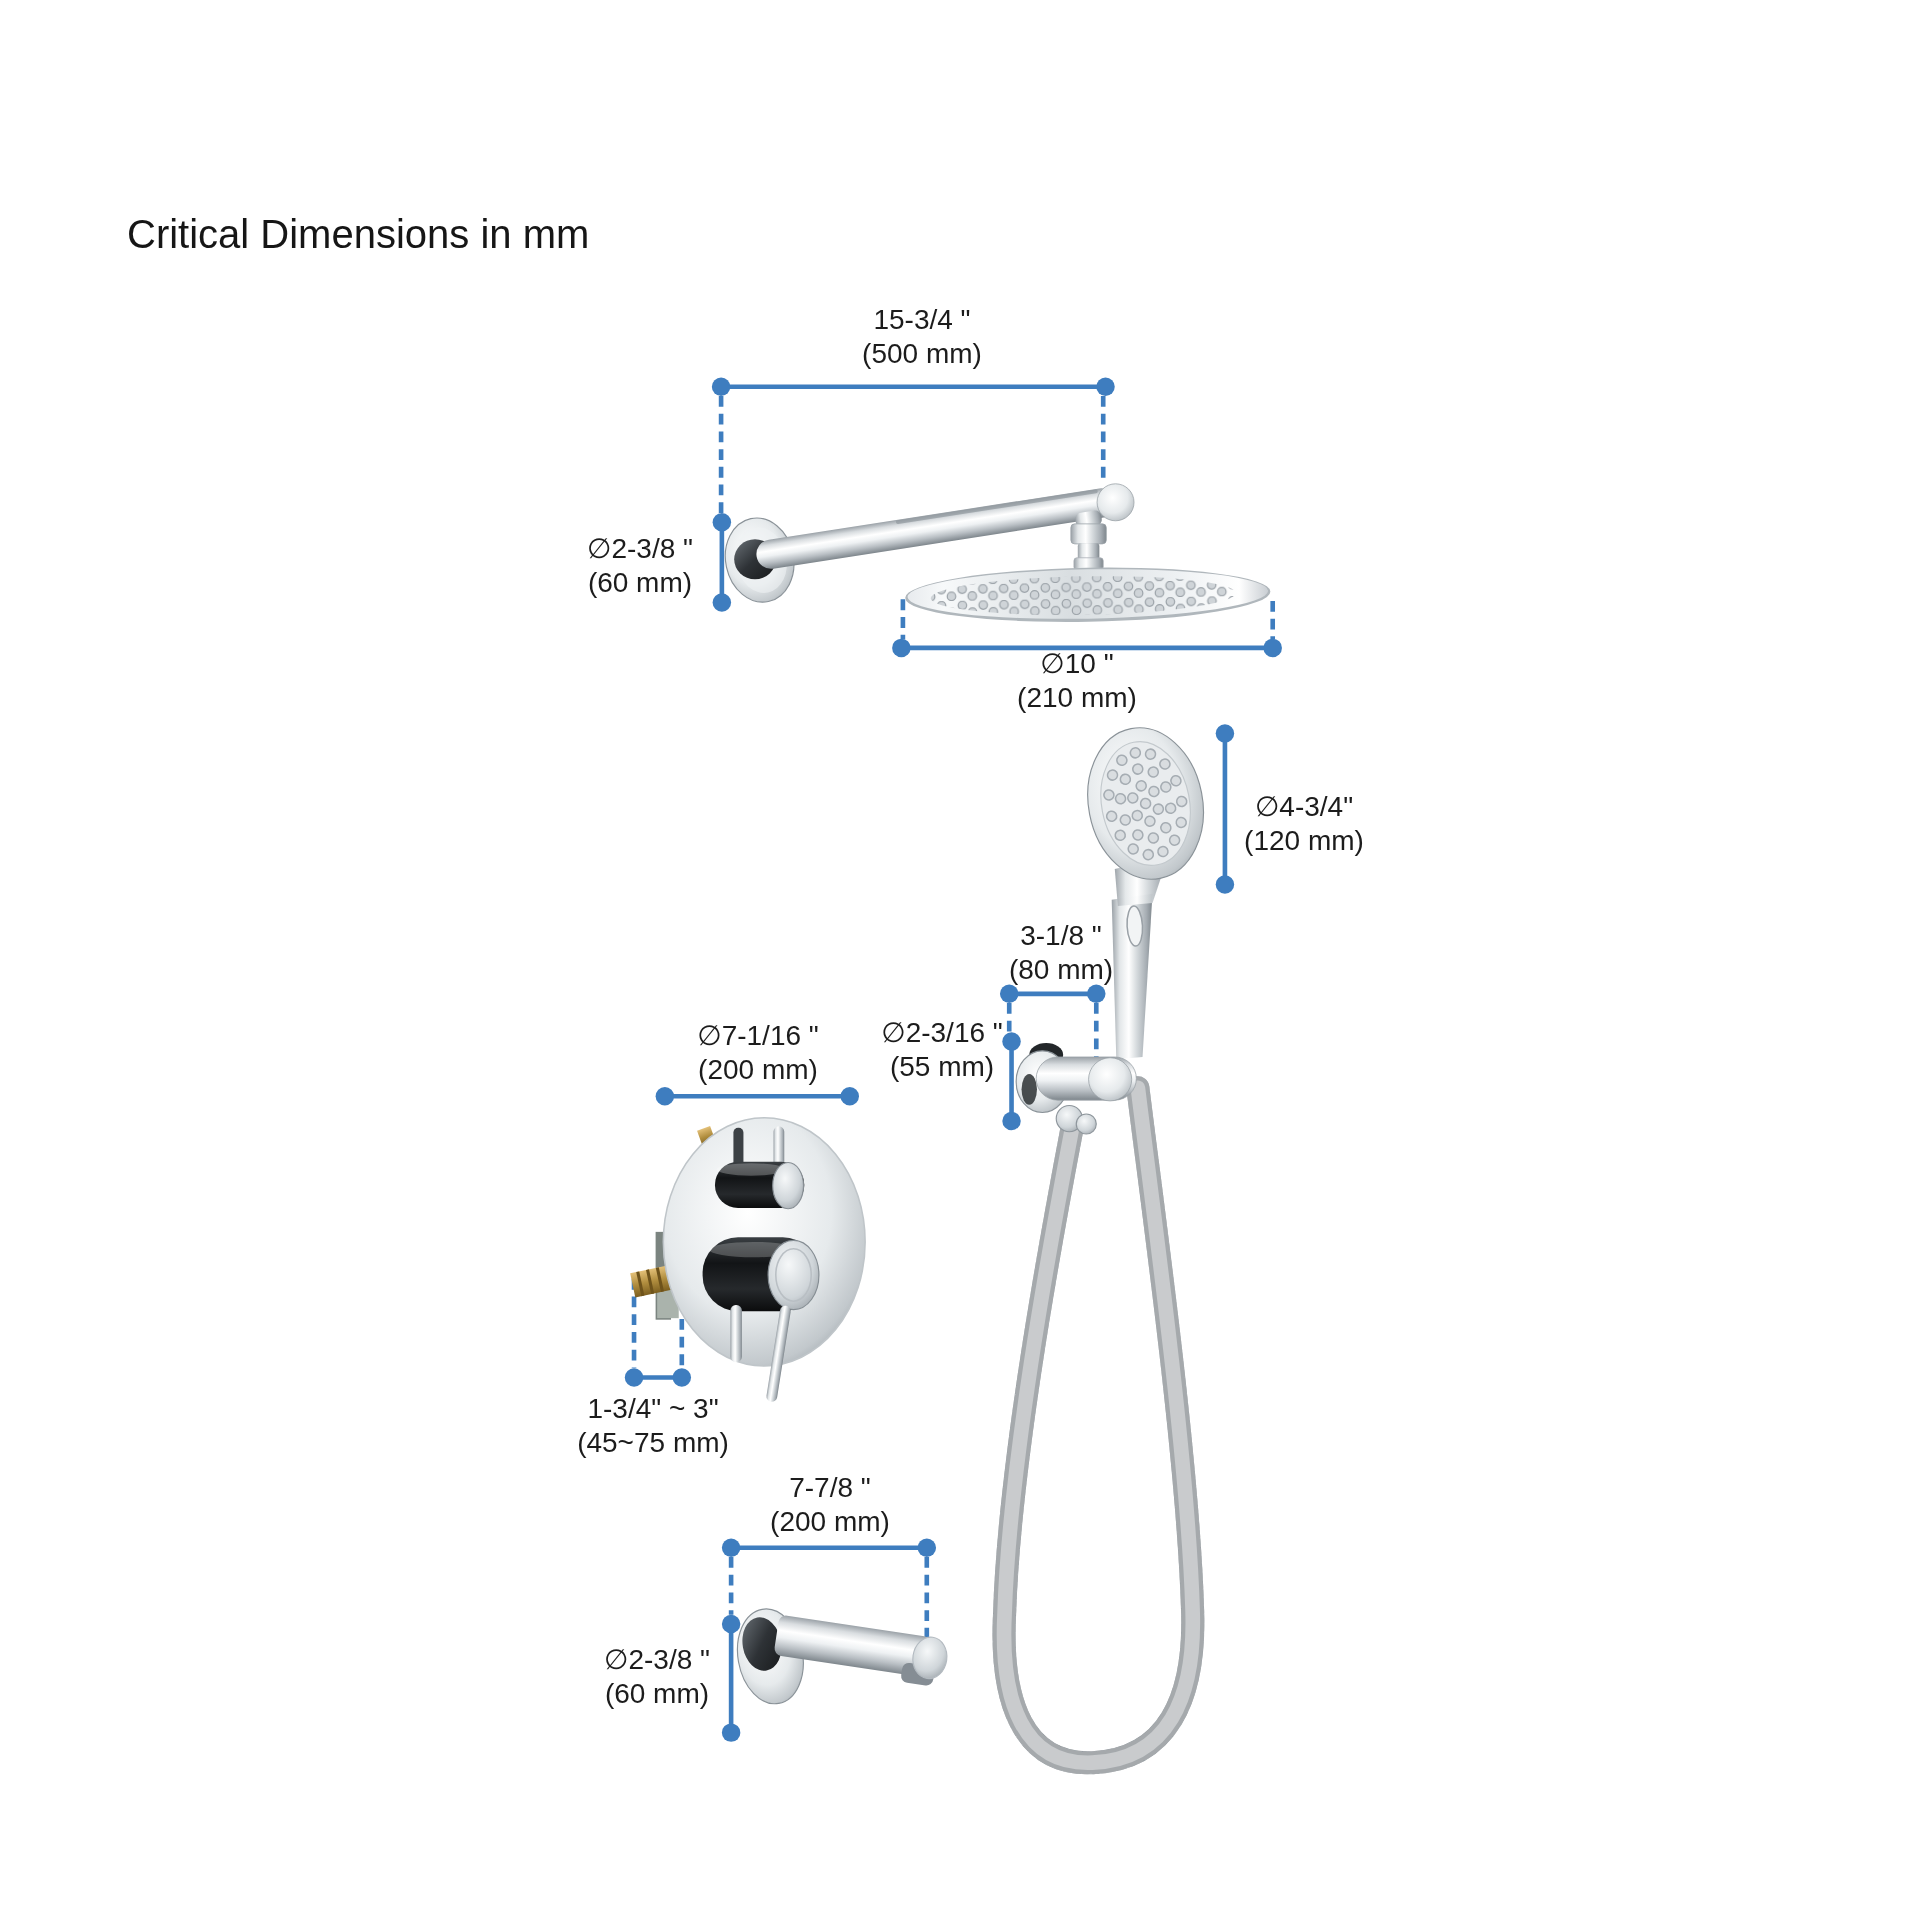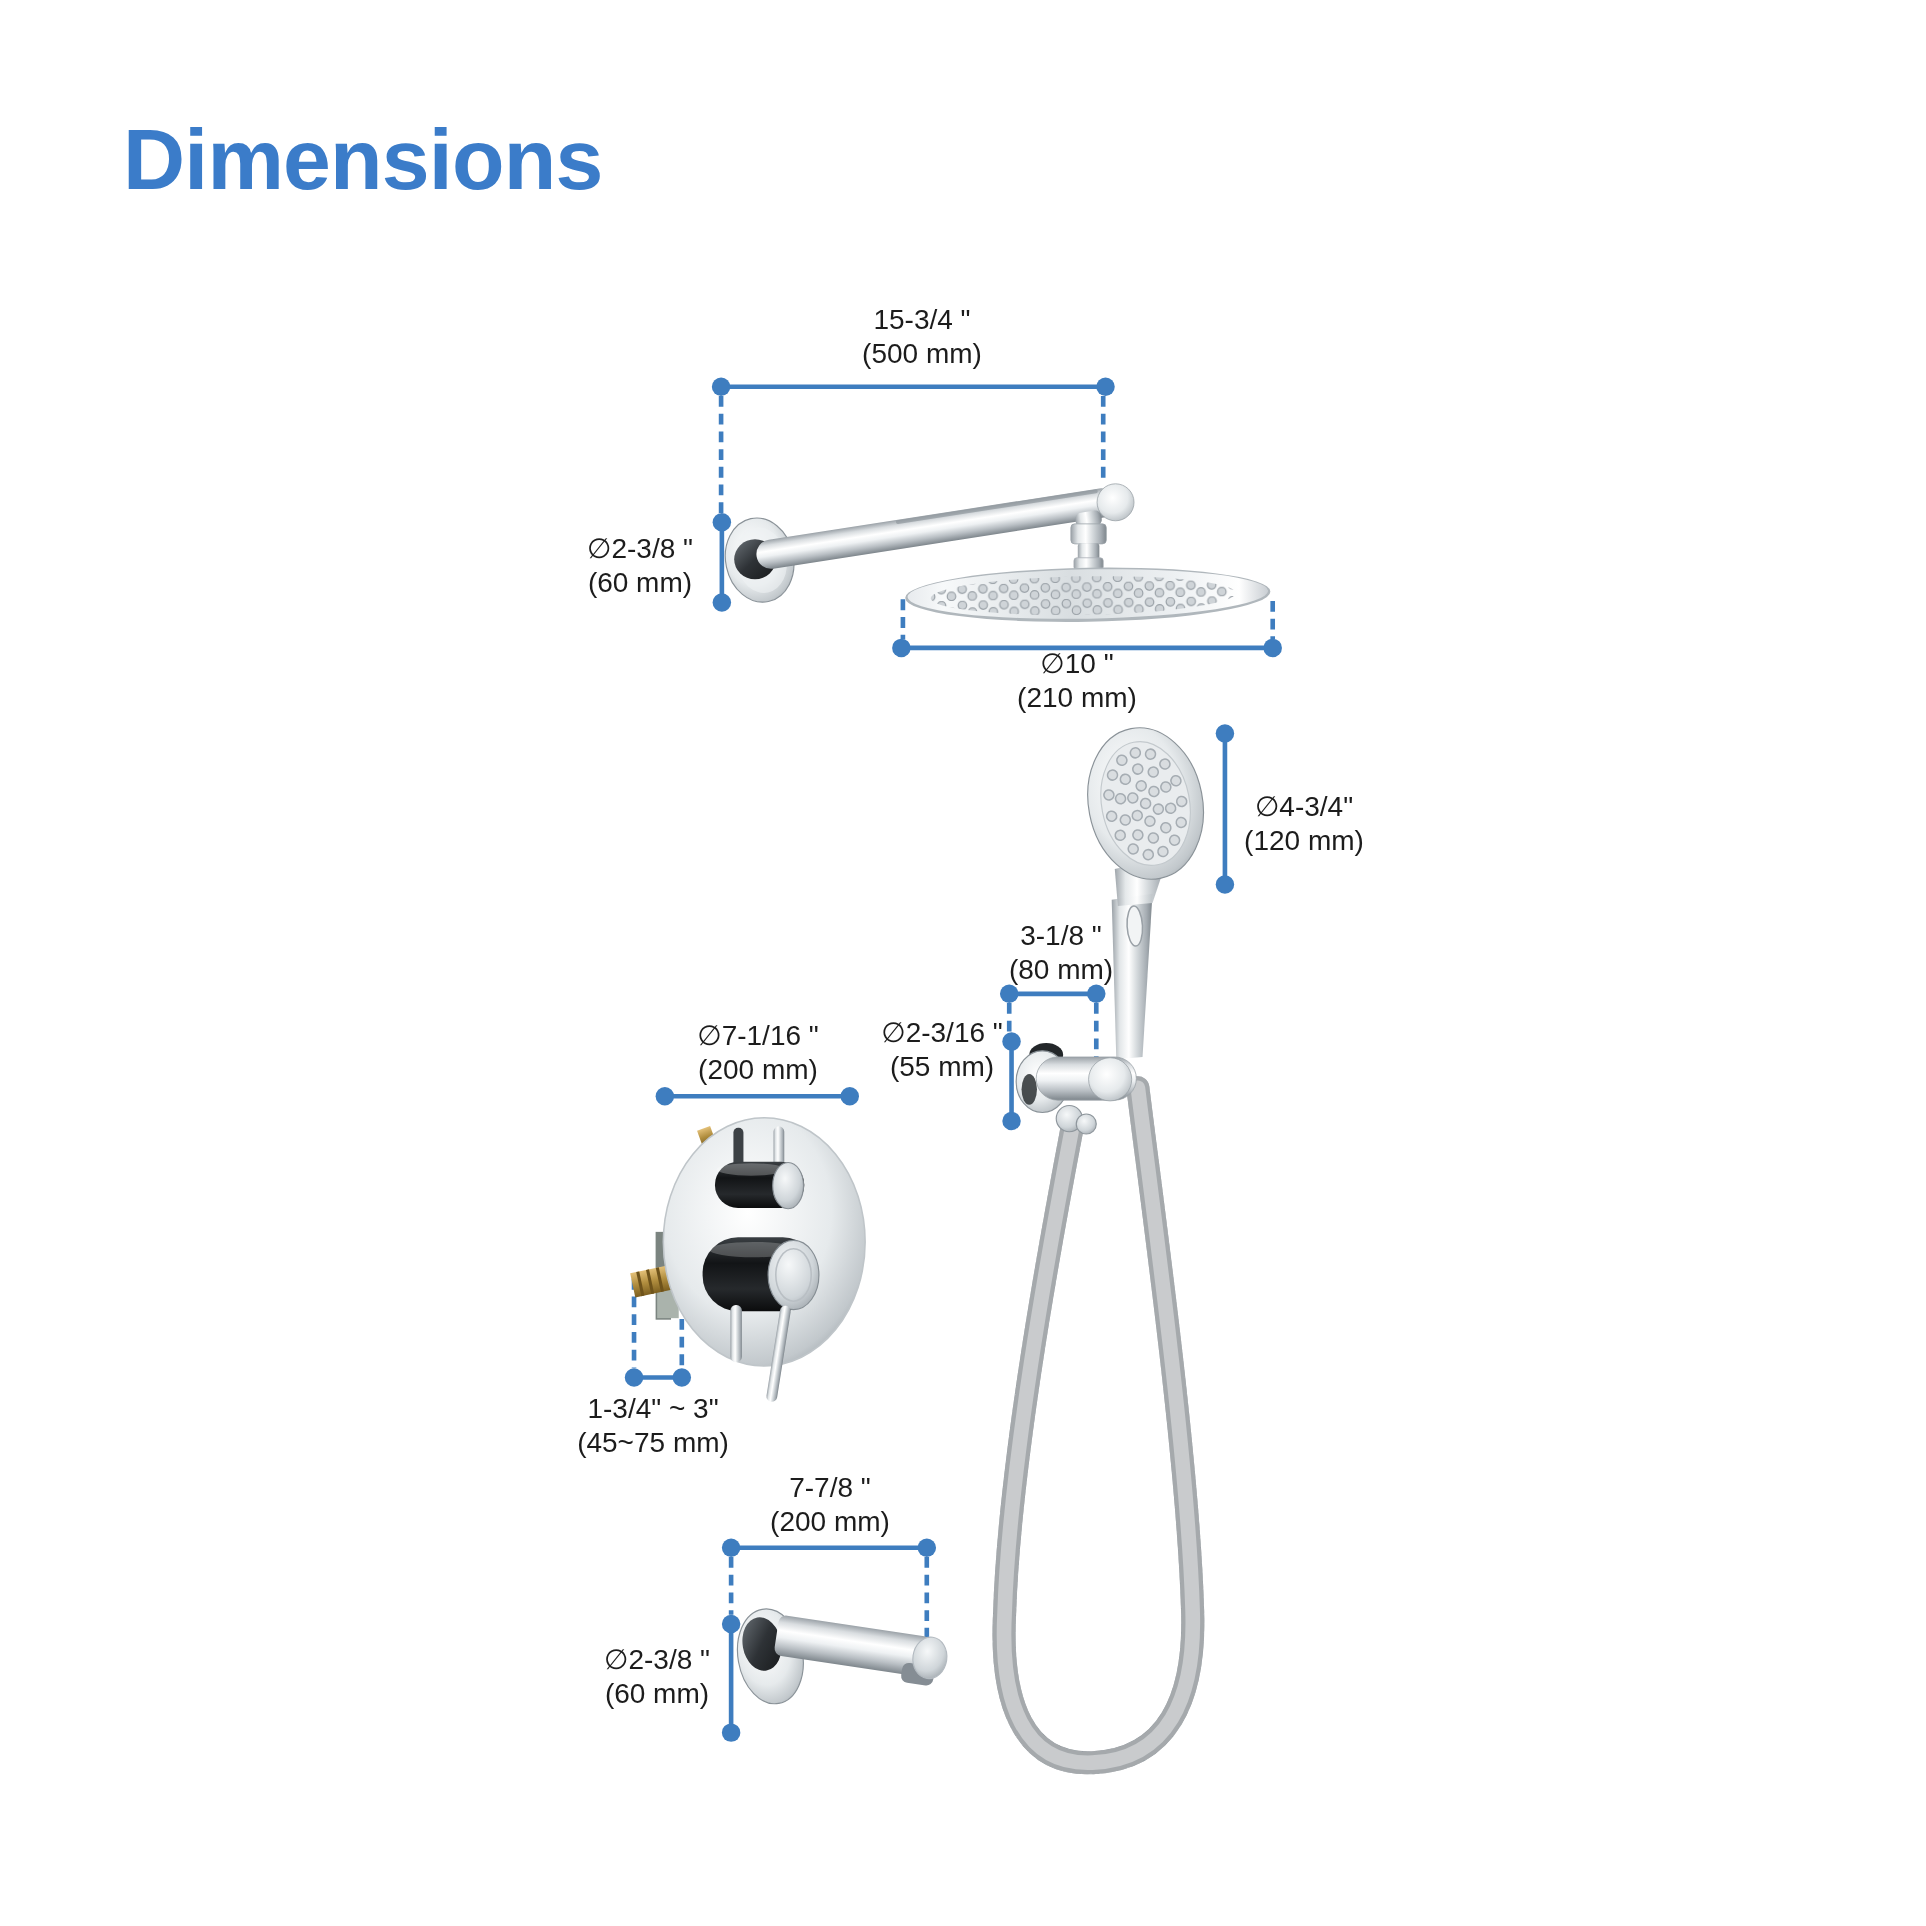--- a/index.html
+++ b/index.html
@@ -14,21 +14,21 @@
        font-size:28px;line-height:34px;color:#1C1C1C;}
   .dimline{stroke:var(--accent,#3E7DBF);stroke-width:6;fill:none;}
   .dimdash{stroke:var(--accent,#3E7DBF);stroke-width:6;fill:none;stroke-dasharray:14 9;}
   .dimdot{fill:var(--accent,#3E7DBF);stroke:none;}
 </style>
 </head>
 <body>
 
 <div id="canvas">
 
-  <div id="page-title">Dimensions</div>
+  <div id="page-subtitle">Critical Dimensions in mm</div>
 
   <svg width="1926" height="1926" viewBox="0 0 2500 2500">
     <defs>
       <linearGradient id="metalV" x1="0" y1="0" x2="0" y2="1">
         <stop offset="0" stop-color="#9aa1a7"></stop>
           <stop offset="0.18" stop-color="#d9dde0"></stop>
         <stop offset="0.38" stop-color="#ffffff"></stop>
           <stop offset="0.55" stop-color="#eef1f3"></stop>
         <stop offset="0.78" stop-color="#b9bfc4"></stop>
           <stop offset="1" stop-color="#7e868c"></stop>

